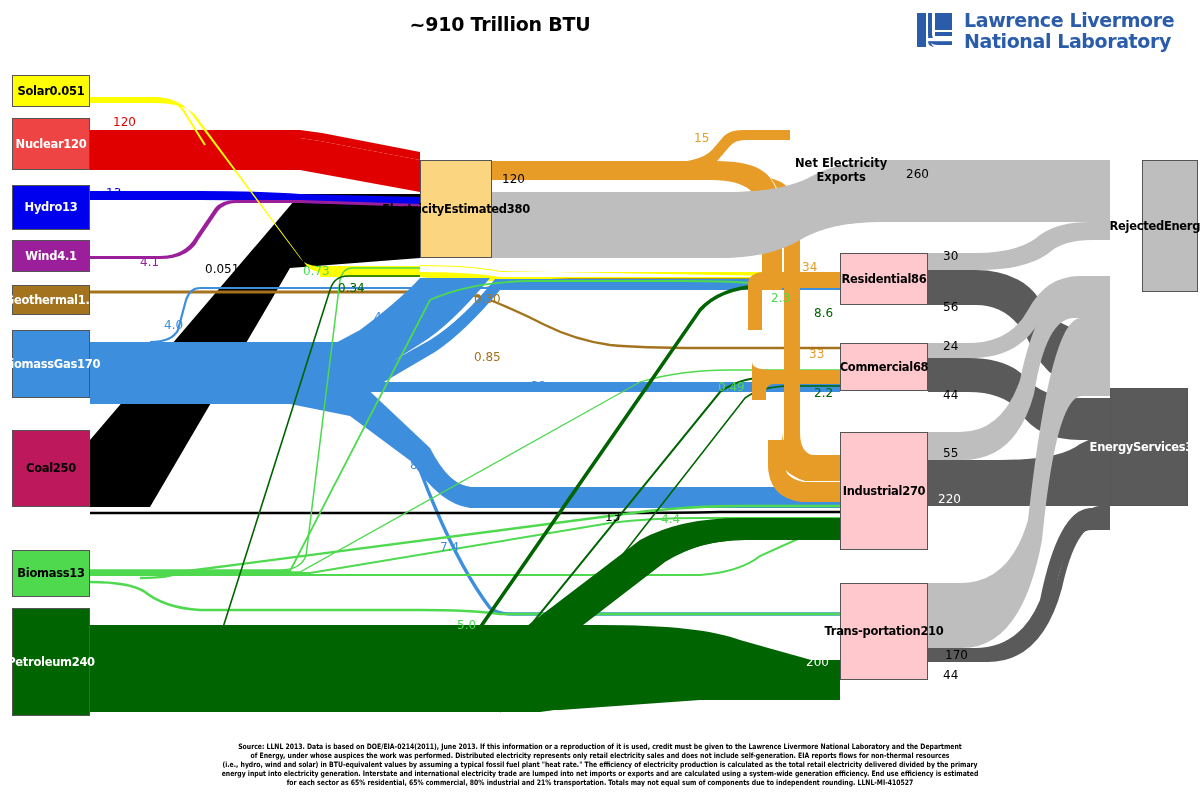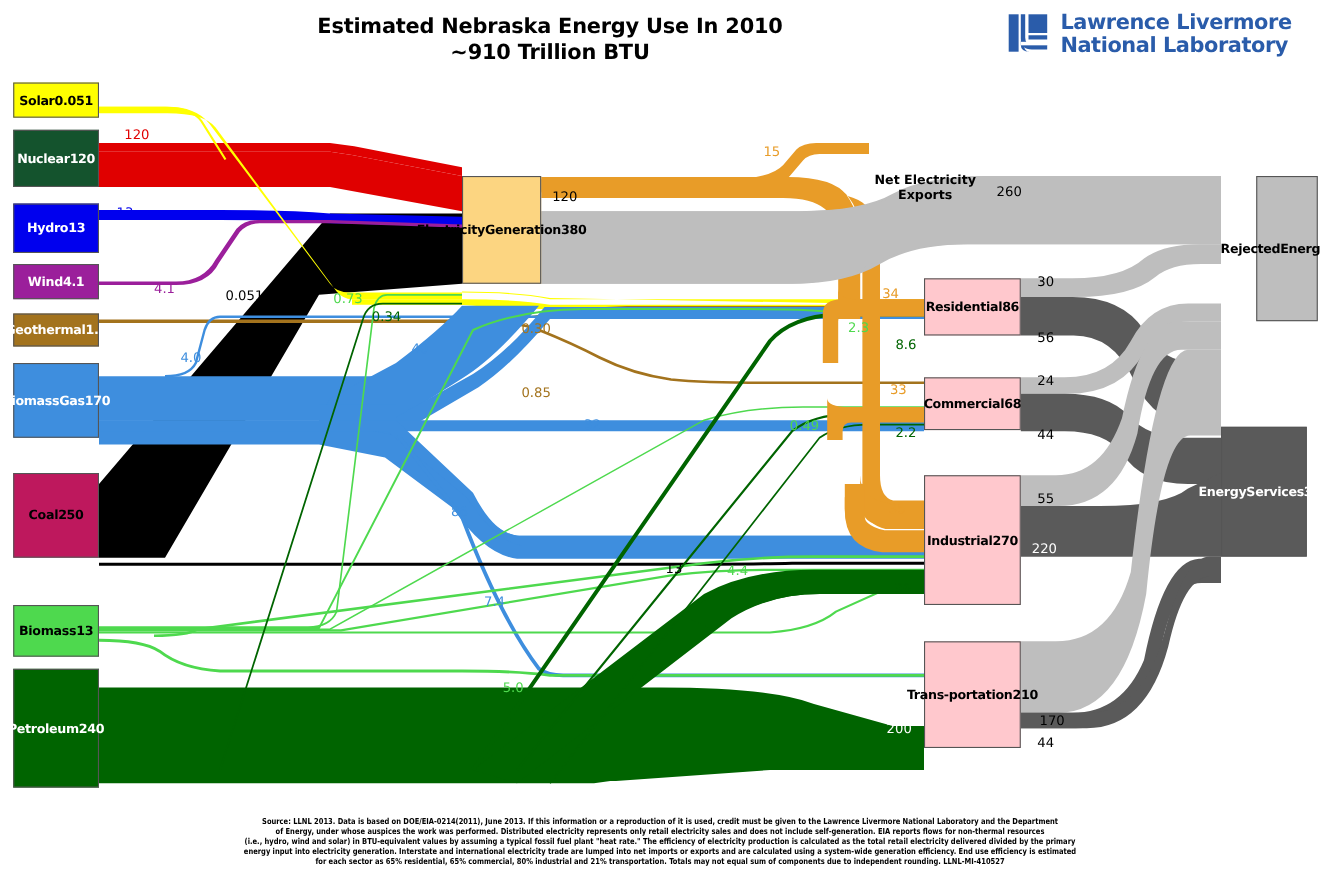--- a/index.html
+++ b/index.html
@@ -136,21 +136,20 @@
       <path d="M928,460 L1000,460 Q1060,460 1080,444 L1110,430 L1110,506 L1040,506 Q980,506 950,506 L928,506 Z" fill="#5A5A5A"></path>
 
       <path d="M928,583 L960,583 Q1010,583 1028,520 Q1050,320 1080,318 L1110,318 L1110,396 L1082,396 Q1056,396 1042,540 Q1022,648 962,648 L928,648 Z" fill="#BEBEBE"></path>
       <path d="M928,648 L975,648 Q1020,648 1040,600 Q1058,510 1090,508 L1110,508 L1110,530 L1092,530 Q1064,530 1052,608 Q1032,662 978,662 L928,662 Z" fill="#5A5A5A"></path>
       <path d="M928,648 L990,648 Q1040,648 1060,570 Q1078,506 1100,506 L1110,506 L1110,524 L1100,524 Q1076,524 1062,588 Q1042,662 988,662 L928,662 Z" fill="#5A5A5A"></path>
 
     </g>
   </svg>
 
   <div class="title">
-    <div>Estimated Nebraska Energy Use In 2010</div>
     <div>~910 Trillion BTU</div>
   </div>
 
   <div class="logo">
     <svg width="40" height="40" viewBox="0 0 40 40">
       <rect x="2" y="2" width="9" height="34" fill="#2a5caa"></rect>
       <rect x="20" y="2" width="17" height="17" fill="#2a5caa"></rect>
       <path d="M13,2 L13,24 Q13,34 23,34 L37,34 L37,30 L24,30 Q17,30 17,23 L17,2 Z" fill="#2a5caa"></path>
       <path d="M13,26 L13,30 Q13,36 21,36 L37,36 L37,36 L21,36 Q16,36 16,30 L16,26 Z" fill="#2a5caa"></path>
       <rect x="13" y="27" width="24" height="3.2" fill="#fff"></rect>
@@ -160,21 +159,21 @@
       <div>Lawrence Livermore</div>
       <div>National Laboratory</div>
     </div>
   </div>
 
   <div id="nodes-layer">
       <div class="node" style="left: 12px; top: 75px; width: 78px; height: 32px; background: rgb(255, 255, 0); color: rgb(0, 0, 0);">
         <span>Solar</span>
         <span>0.051</span>
       </div>
-      <div class="node" style="left: 12px; top: 118px; width: 78px; height: 52px; background: #14532d; color: rgb(255, 255, 255);">
+      <div class="node" style="left: 12px; top: 118px; width: 78px; height: 52px; background: #ef4444; color: rgb(255, 255, 255);">
         <span>Nuclear</span>
         <span>120</span>
       </div>
       <div class="node" style="left: 12px; top: 185px; width: 78px; height: 45px; background: rgb(0, 0, 238); color: rgb(255, 255, 255);">
         <span>Hydro</span>
         <span>13</span>
       </div>
       <div class="node" style="left: 12px; top: 240px; width: 78px; height: 32px; background: rgb(155, 31, 155); color: rgb(255, 255, 255);">
         <span>Wind</span>
         <span>4.1</span>
@@ -195,21 +194,21 @@
       <div class="node" style="left: 12px; top: 550px; width: 78px; height: 47px; background: rgb(78, 217, 78); color: rgb(0, 0, 0);">
         <span>Biomass</span>
         <span>13</span>
       </div>
       <div class="node" style="left: 12px; top: 608px; width: 78px; height: 108px; background: rgb(0, 100, 0); color: rgb(255, 255, 255);">
         <span>Petroleum</span>
         <span>240</span>
       </div>
       <div class="node" style="left: 420px; top: 160px; width: 72px; height: 98px; background: rgb(252, 213, 129); color: rgb(0, 0, 0);">
         <span>Electricity</span>
-        <span>Generation</span>
+        <span>Estimated</span>
         <span>380</span>
       </div>
       <div class="node" style="left: 840px; top: 253px; width: 88px; height: 52px; background: rgb(255, 200, 205); color: rgb(0, 0, 0);">
         <span>Residential</span>
         <span>86</span>
       </div>
       <div class="node" style="left: 840px; top: 343px; width: 88px; height: 48px; background: rgb(255, 200, 205); color: rgb(0, 0, 0);">
         <span>Commercial</span>
         <span>68</span>
       </div>

